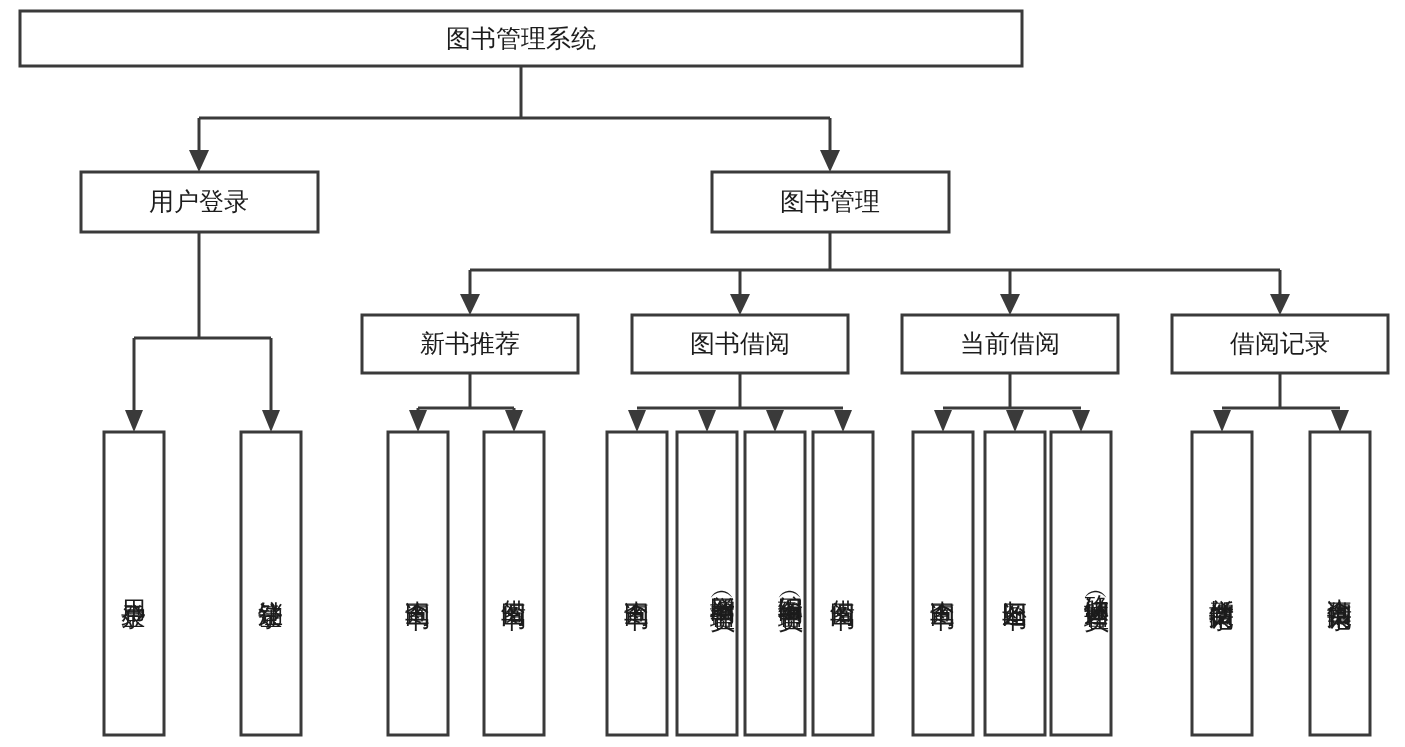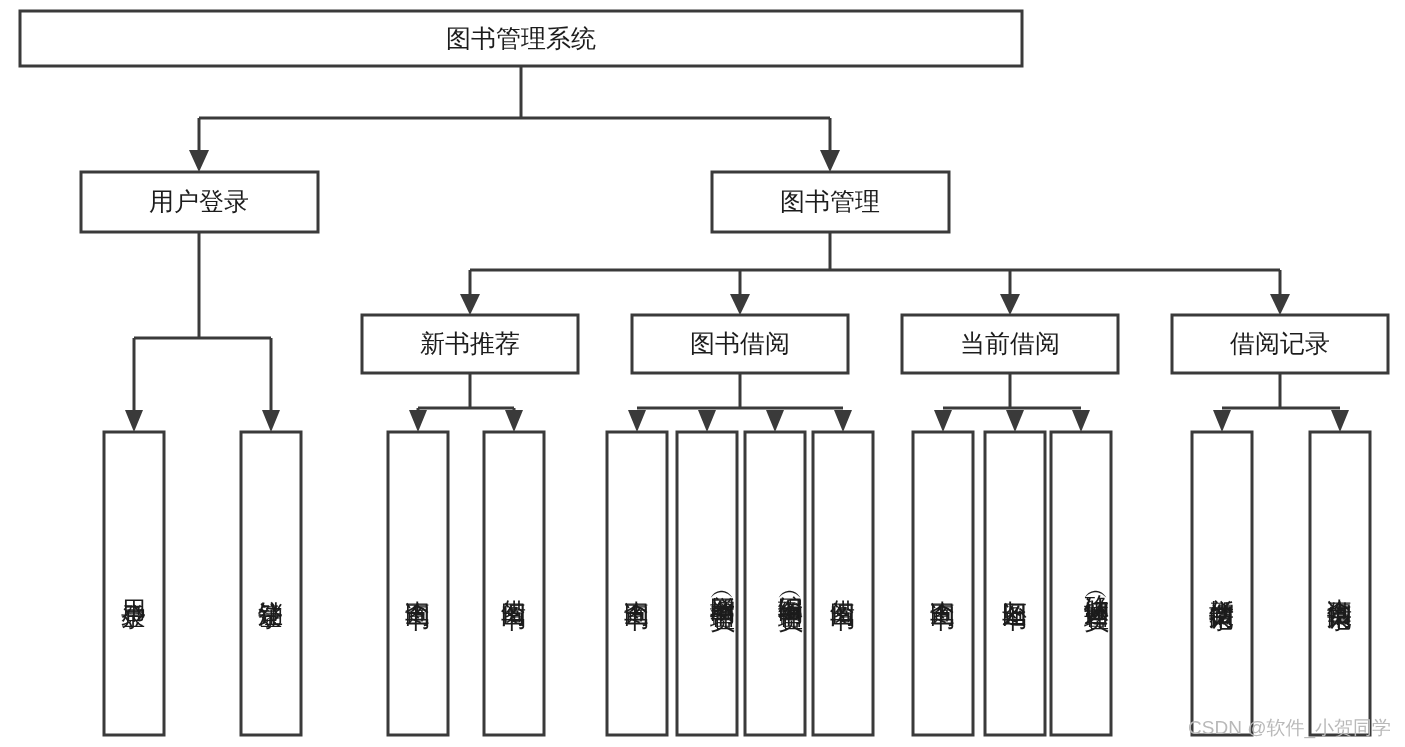--- a/index.html
+++ b/index.html
@@ -196,15 +196,14 @@
   <div class="leaf-label-wrap" style="left:607px; top:432px; width:60px; height:303px;">查询图书</div>
   <div class="leaf-label-wrap" style="left:677px; top:436px; width:60px; height:295px; align-items:flex-start;">新增图书（管理员）</div>
   <div class="leaf-label-wrap" style="left:745px; top:436px; width:60px; height:295px; align-items:flex-start;">编辑图书（管理员）</div>
   <div class="leaf-label-wrap" style="left:813px; top:432px; width:60px; height:303px;">借阅图书</div>
   <div class="leaf-label-wrap" style="left:913px; top:432px; width:60px; height:303px;">查询图书</div>
   <div class="leaf-label-wrap" style="left:985px; top:432px; width:60px; height:303px;">归还图书</div>
   <div class="leaf-label-wrap" style="left:1051px; top:436px; width:60px; height:295px; align-items:flex-start;">确认归还（管理员）</div>
   <div class="leaf-label-wrap" style="left:1192px; top:432px; width:60px; height:303px;">新增借阅记录</div>
   <div class="leaf-label-wrap" style="left:1310px; top:432px; width:60px; height:303px;">查询借阅记录</div>
 
-  <div class="watermark">CSDN @软件_小贺同学</div>
 
 </div>
 
 </body></html>

